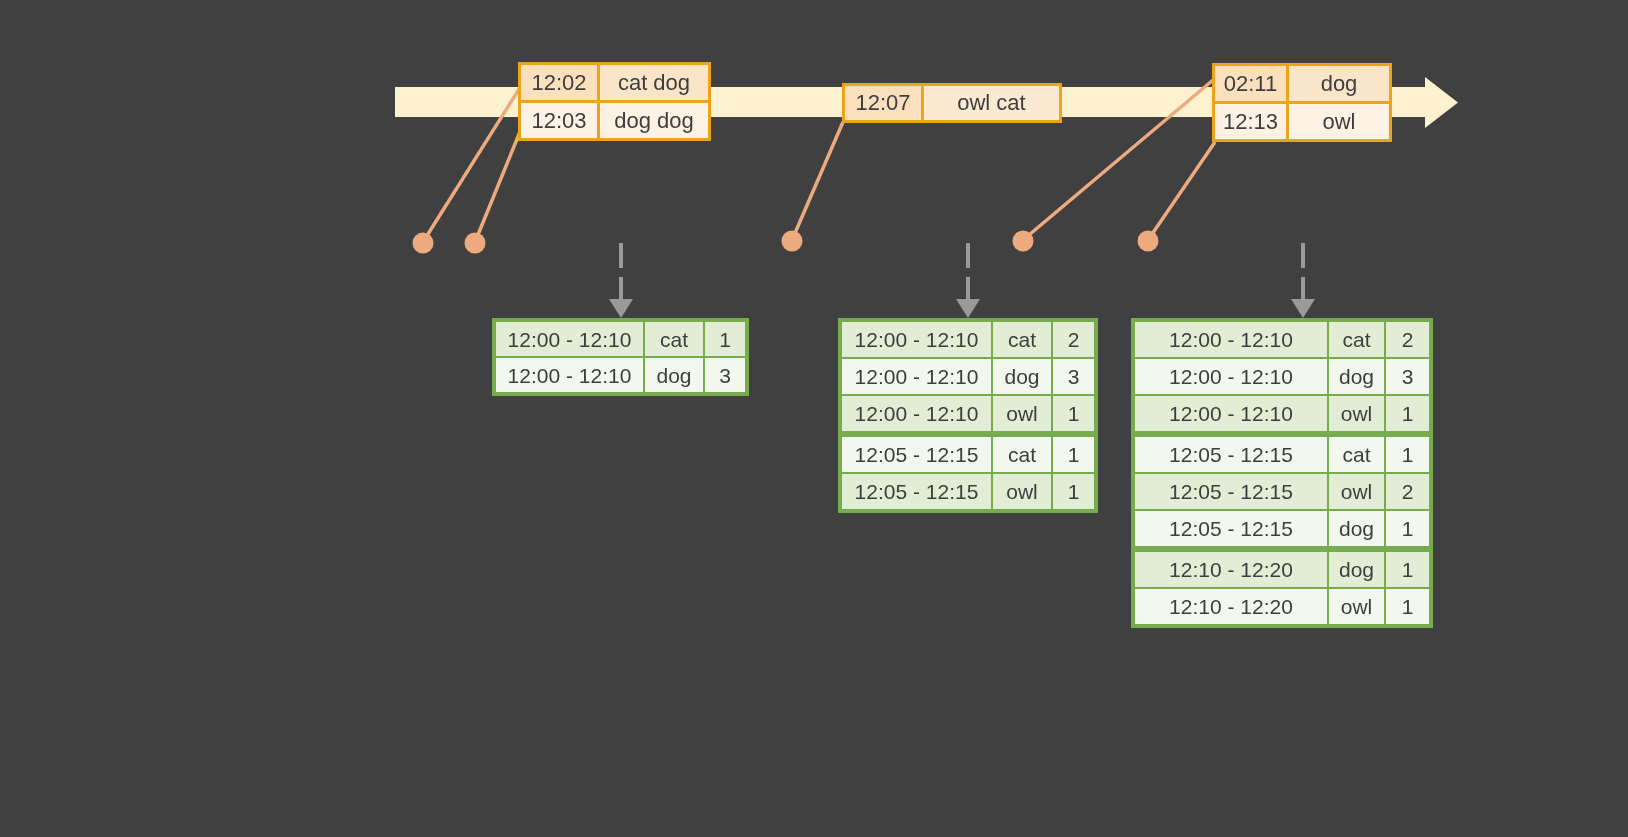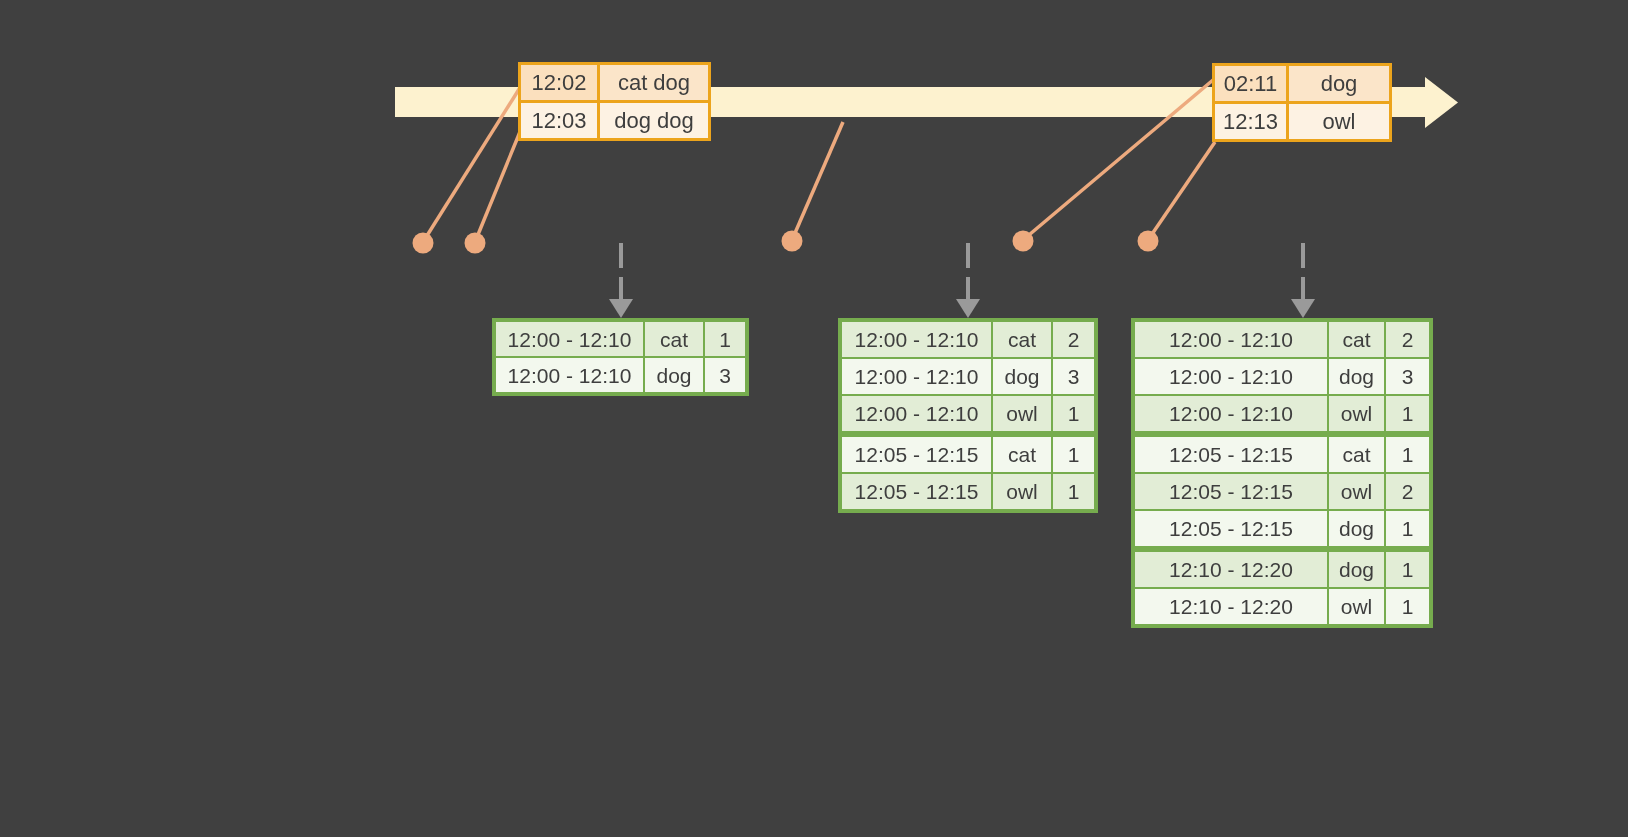--- a/index.html
+++ b/index.html
@@ -91,20 +91,26 @@
     <div class="erow">
       <div class="cell time">12:02</div>
       <div class="cell words">cat dog</div>
     </div>
     <div class="erow">
       <div class="cell time">12:03</div>
       <div class="cell words">dog dog</div>
     </div>
   </div>
 
+  <div id="evtB" class="evt">
+    <div class="erow">
+      <div class="cell time">12:07</div>
+      <div class="cell words">owl cat</div>
+    </div>
+  </div>
 
   <div id="evtC" class="evt">
     <div class="erow">
       <div class="cell time">02:11</div>
       <div class="cell words">dog</div>
     </div>
     <div class="erow">
       <div class="cell time">12:13</div>
       <div class="cell words">owl</div>
     </div>

